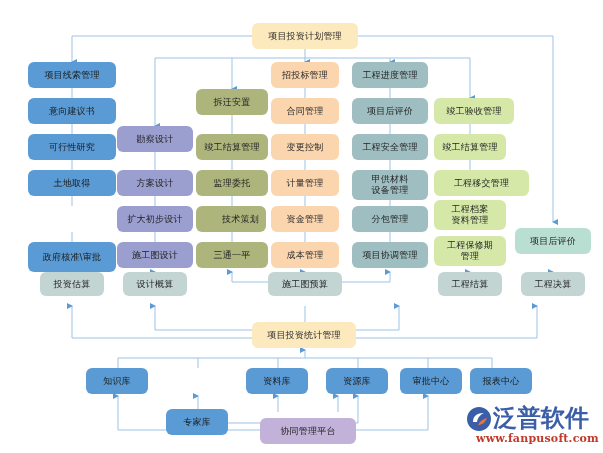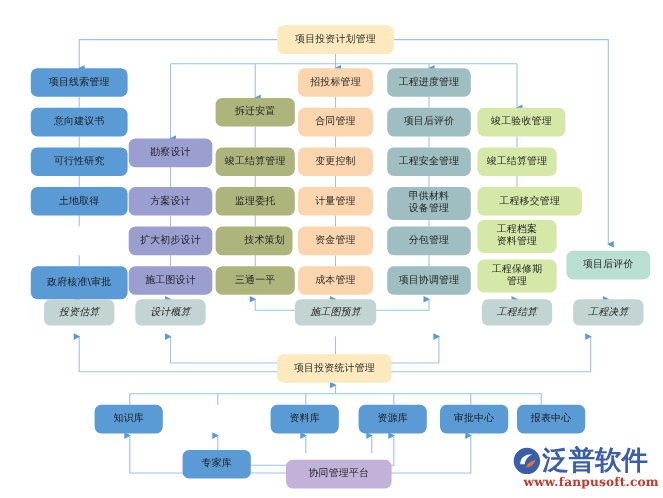--- a/index.html
+++ b/index.html
@@ -40,21 +40,21 @@
     padding: 1px 2px;
     white-space: pre-line;
   }
   .n-blue    { background: #5b9bd5; color: #1a1a1a; }
   .n-purple  { background: #9a9fd0; color: #1f1f1f; }
   .n-olive   { background: #adb57c; color: #1f1f1f; }
   .n-orange  { background: #fbd5ad; color: #2b2b2b; }
   .n-teal    { background: #9fbec1; color: #1f1f1f; }
   .n-green   { background: #d5e8a8; color: #1f1f1f; }
   .n-mint    { background: #b9ded2; color: #1f1f1f; }
-  .n-sage    { background: #c2d5d2; color: #1f1f1f; font-style: italic; }
+  .n-sage    { background: #c2d5d2; color: #1f1f1f; }
   .n-cream   { background: #fce9bd; color: #2b2b2b; }
   .n-violet  { background: #c2b2d9; color: #1f1f1f; }
 
   #logo {
     position: absolute;
     left: 466px;
     top: 404px;
     width: 133px;
     height: 46px;
   }

